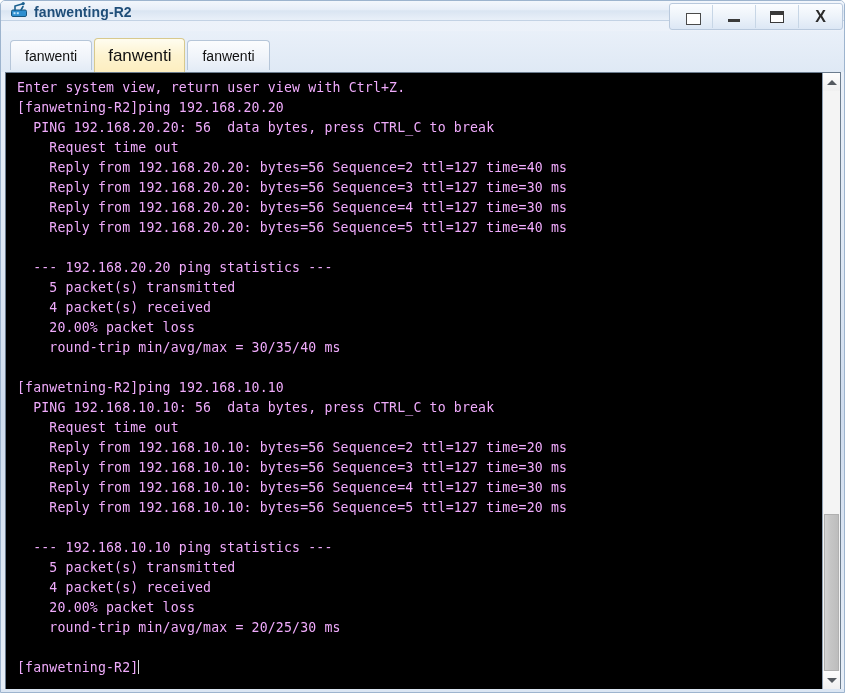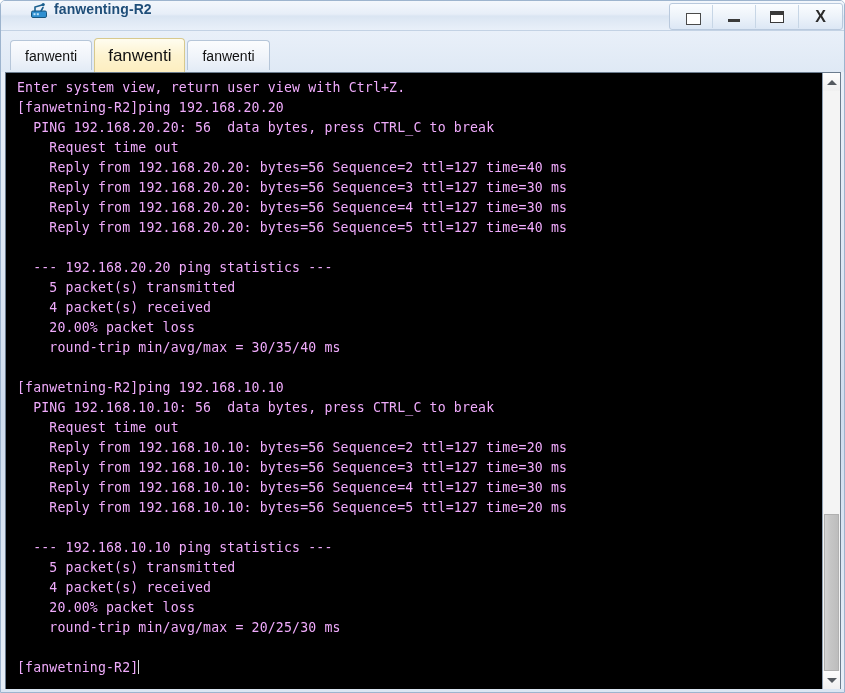--- a/index.html
+++ b/index.html
@@ -24,27 +24,26 @@
     border: 1px solid #9db4ce;
     border-radius: 5px 5px 0 0;
     overflow: hidden;
   }
 
   
   .titlebar {
     position: absolute;
     left: 0; top: 0;
     width: 845px;
-    height: 30px;
+    height: 20px;
     box-sizing: border-box;
     background: linear-gradient(to bottom, #f3f7fc 0%, #e7eef8 45%, #dae5f2 52%, #e9f0f9 100%);
     display: flex;
-    align-items: flex-start;
+    align-items: flex-end;
     border-bottom: 1px solid #c3d2e4;
-    padding-left: 20px;
   }
   .title-icon {
     width: 20px;
     height: 20px;
     margin-left: 8px;
     margin-right: 5px;
     flex: 0 0 auto;
     position: relative;
   }
   .title-text {

